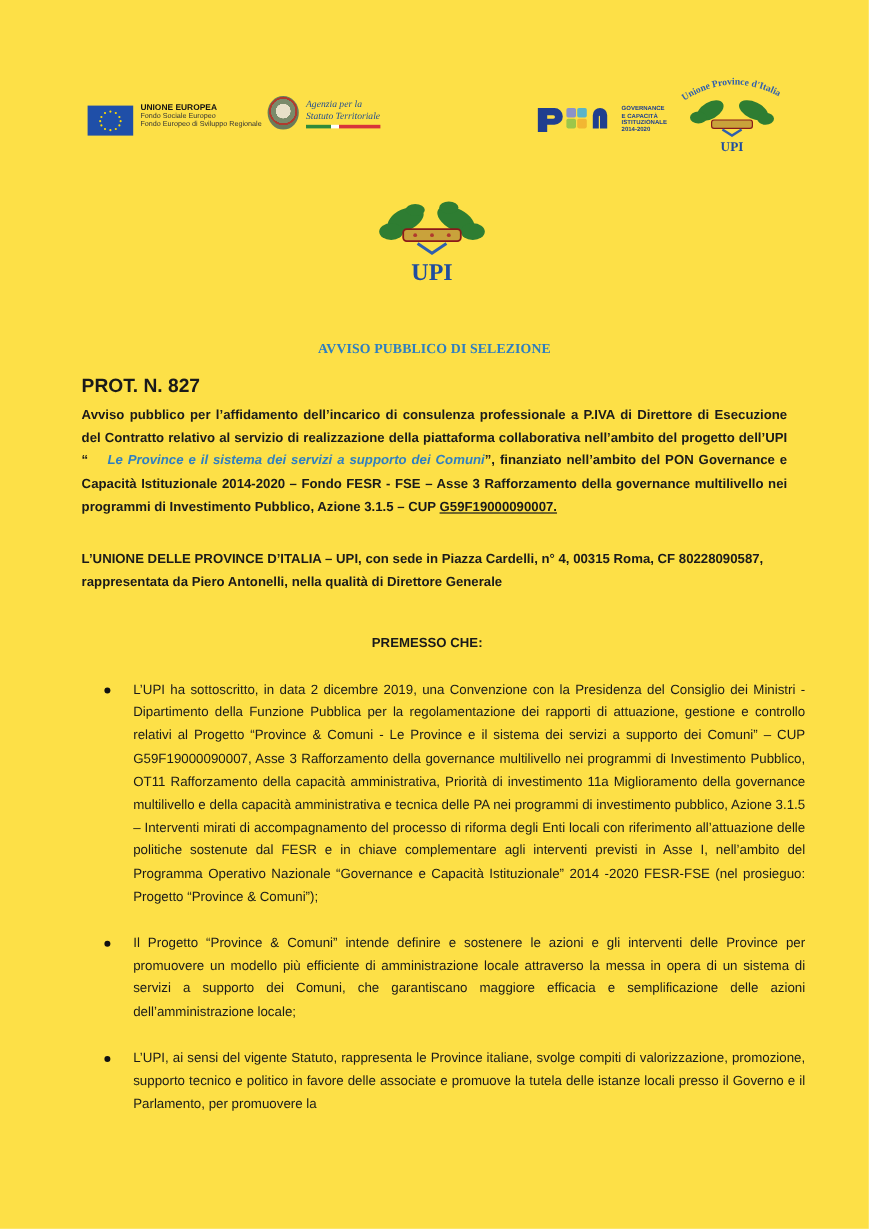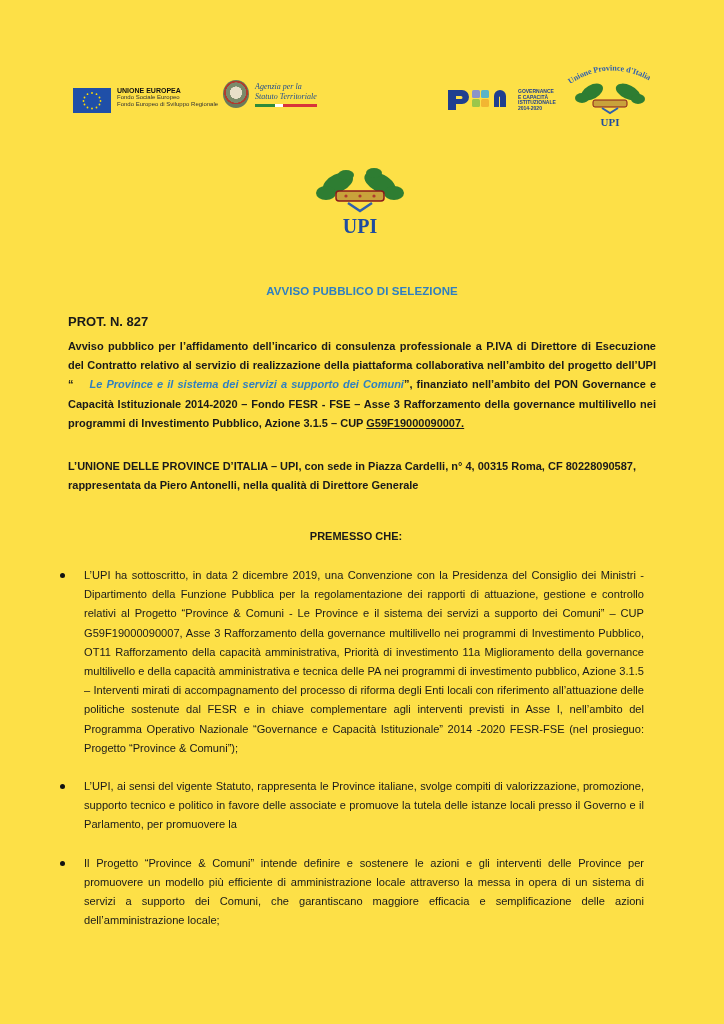--- a/index.html
+++ b/index.html
@@ -33,30 +33,30 @@
   .pon-word { position: absolute; left: 0; top: 0; width: 66px; height: 22px; }
   .pon-gov { position: absolute; left: 70px; top: 1px; font-size: 5px; line-height: 5.5px; font-weight: bold; color: #1f3f8f; white-space: nowrap; }
 
   .upi-small { left: 490px; top: 0; width: 100px; height: 70px; }
 
   
   .upi-main { position: absolute; left: 310px; top: 165px; width: 100px; height: 75px; }
 
   
   .title { position: absolute; top: 285px; left: 0; width: 724px; text-align: center;
-           font-size: 11.5px; font-weight: bold; color: #2f7fc1; letter-spacing: 0.1px; }
-  .prot { position: absolute; top: 314px; left: 68px; font-size: 13px; font-weight: bold; text-align: right; }
+           font-size: 11.5px; font-weight: bold; color: #2f7fc1; letter-spacing: 0.1px; font-family: Liberation Serif, serif; }
+  .prot { position: absolute; top: 314px; left: 68px; font-size: 16px; font-weight: bold; text-align: right; }
   .lead { position: absolute; top: 337px; left: 68px; width: 588px; font-size: 11px; font-weight: bold;
           line-height: 19.2px; text-align: justify; }
   .lead .blue { color: #2f7fc1; font-style: italic; padding-left: 16px; }
   .lead .u { text-decoration: underline; }
   .org { position: absolute; top: 457px; left: 68px; width: 600px; font-size: 11px; font-weight: bold; line-height: 19px; }
   .premesso { position: absolute; top: 530px; left: 0; width: 712px; text-align: center; font-size: 11px; font-weight: bold; }
 
-  .bullets { position: absolute; top: 566px; left: 52px; width: 592px; margin: 0; padding: 0; list-style: none; }
+  .bullets { position: absolute; top: 566px; left: 79px; width: 592px; margin: 0; padding: 0; list-style: none; }
   .bullets li { position: relative; padding-left: 32px; font-size: 11.1px; line-height: 19.2px; text-align: justify; margin-bottom: 19px; }
   .bullets li .dot { position: absolute; left: 8px; top: 7px; width: 5px; height: 5px; border-radius: 50%; background: #111; }
 </style>
 </head>
 <body>
 
 <div class="page">
 
   <div class="logos">
 
@@ -162,16 +162,16 @@
   <div class="prot">PROT. N. 827</div>
 
   <div class="lead"><span>Avviso pubblico per l’affidamento dell’incarico di consulenza professionale a P.IVA di Direttore di Esecuzione del Contratto relativo al servizio di realizzazione della piattaforma collaborativa nell’ambito del progetto dell’UPI “</span><span class="blue">Le Province e il sistema dei servizi a supporto dei Comuni</span><span>”, finanziato nell’ambito del PON Governance e Capacità Istituzionale 2014-2020 – Fondo FESR - FSE – Asse 3 Rafforzamento della governance multilivello nei programmi di Investimento Pubblico, Azione 3.1.5 – CUP </span><span class="u">G59F19000090007.</span></div>
 
   <div class="org">L’UNIONE DELLE PROVINCE D’ITALIA – UPI, con sede in Piazza Cardelli, n° 4, 00315 Roma, CF 80228090587, rappresentata da Piero Antonelli, nella qualità di Direttore Generale</div>
 
   <div class="premesso">PREMESSO CHE:</div>
 
   <ul class="bullets">
     <li><span class="dot"></span><span>L’UPI ha sottoscritto, in data 2 dicembre 2019, una Convenzione con la Presidenza del Consiglio dei Ministri - Dipartimento della Funzione Pubblica per la regolamentazione dei rapporti di attuazione, gestione e controllo relativi al Progetto “Province &amp; Comuni - Le Province e il sistema dei servizi a supporto dei Comuni” – CUP G59F19000090007, Asse 3 Rafforzamento della governance multilivello nei programmi di Investimento Pubblico, OT11 Rafforzamento della capacità amministrativa, Priorità di investimento 11a Miglioramento della governance multilivello e della capacità amministrativa e tecnica delle PA nei programmi di investimento pubblico, Azione 3.1.5 – Interventi mirati di accompagnamento del processo di riforma degli Enti locali con riferimento all’attuazione delle politiche sostenute dal FESR e in chiave complementare agli interventi previsti in Asse I, nell’ambito del Programma Operativo Nazionale “Governance e Capacità Istituzionale” 2014 -2020 FESR-FSE (nel prosieguo: Progetto “Province &amp; Comuni”);</span></li>
+    <li><span class="dot"></span><span>Il Progetto “Province &amp; Comuni” intende definire e sostenere le azioni e gli interventi delle Province per promuovere un modello più efficiente di amministrazione locale attraverso la messa in opera di un sistema di servizi a supporto dei Comuni, che garantiscano maggiore efficacia e semplificazione delle azioni dell’amministrazione locale;</span></li>
     <li><span class="dot"></span><span>L’UPI, ai sensi del vigente Statuto, rappresenta le Province italiane, svolge compiti di valorizzazione, promozione, supporto tecnico e politico in favore delle associate e promuove la tutela delle istanze locali presso il Governo e il Parlamento, per promuovere la</span></li>
-    <li><span class="dot"></span><span>Il Progetto “Province &amp; Comuni” intende definire e sostenere le azioni e gli interventi delle Province per promuovere un modello più efficiente di amministrazione locale attraverso la messa in opera di un sistema di servizi a supporto dei Comuni, che garantiscano maggiore efficacia e semplificazione delle azioni dell’amministrazione locale;</span></li>
   </ul>
 </div>
 
 </body></html>

